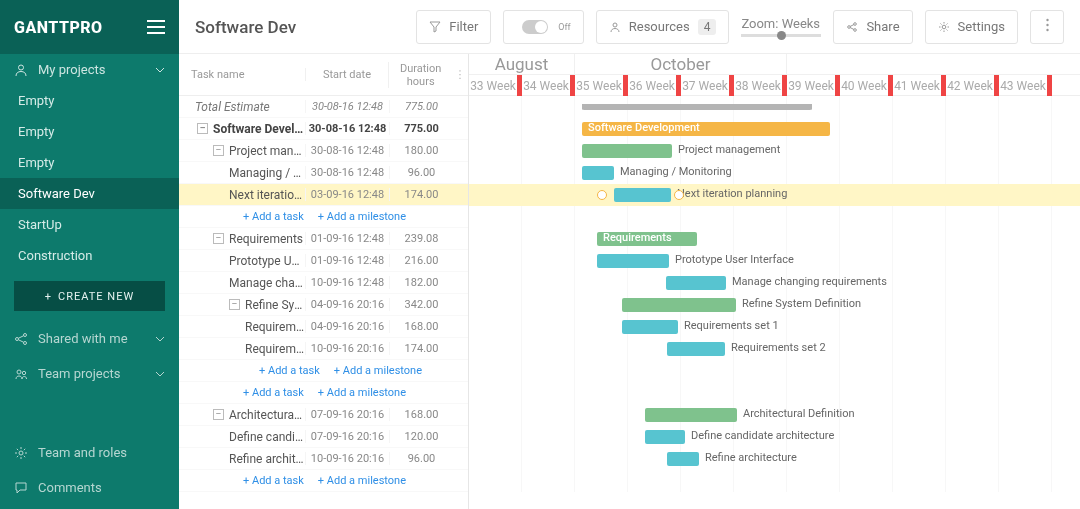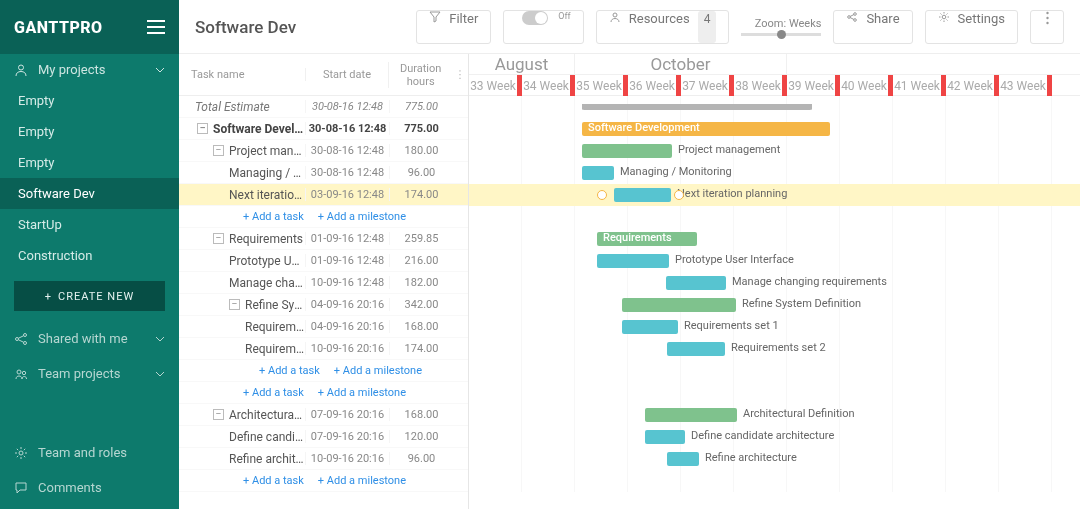--- a/index.html
+++ b/index.html
@@ -20,26 +20,26 @@
 .sb-item { padding: 10px 14px; display: flex; align-items: center; gap: 10px; color: #b6d6d1; cursor: pointer; }
 .sb-item .chev { margin-left: auto; }
 .sb-bottom { margin-top: auto; padding-bottom: 4px; }
 .chev svg, .iconwrap svg { display: block; }
 
 
 .main { flex: 1; display: flex; flex-direction: column; background: #fff; min-width: 0; }
 .topbar { height: 54px; display: flex; align-items: center; padding: 0 16px; gap: 12px; border-bottom: 1px solid #eee; }
 .proj-title { font-size: 17px; color: #555; font-weight: 500; }
 .spacer { flex: 1; }
-.tb-btn { height: 34px; border: 1px solid #e3e3e3; border-radius: 3px; background: #fff; display: flex; gap: 8px; padding: 0 12px; color: #777; cursor: pointer; font-size: 13px; }
+.tb-btn { height: 34px; border: 1px solid #e3e3e3; border-radius: 3px; background: #fff; display: flex; align-items: center; gap: 8px; padding: 0 12px; color: #777; cursor: pointer; font-size: 13px; }
 .tb-btn.icononly { width: 34px; padding: 0; justify-content: center; }
 .toggle { width: 26px; height: 14px; background: #ccc; border-radius: 7px; position: relative; margin-left: 6px; }
 .toggle::after { content: ""; position: absolute; right: 1px; top: 1px; width: 12px; height: 12px; background: #fff; border-radius: 50%; }
 .toggle-lbl { font-size: 9px; color: #999; margin-left: 2px; }
-.zoom-col { display: flex; flex-direction: column; align-items: flex-end; font-size: 11px; color: #888; }
+.zoom-col { display: flex; flex-direction: column; align-items: flex-start; font-size: 13px; color: #888; }
 .zoom-track { width: 80px; height: 3px; background: #ddd; margin-top: 3px; position: relative; }
 .zoom-track::after { content: ""; position: absolute; left: 45%; top: -3px; width: 9px; height: 9px; background: #888; border-radius: 50%; }
 .res-count { background: #eee; border-radius: 3px; padding: 1px 6px; font-size: 12px; }
 
 
 .grid-area { flex: 1; display: flex; min-height: 0; justify-content: center; }
 .leftgrid { width: 290px; border-right: 1px solid #e6e6e6; display: flex; flex-direction: column; font-size: 12px; color: #555; }
 .col-head { display: flex; height: 42px; align-items: center; border-bottom: 1px solid #eee; font-size: 11px; color: #999; }
 .lg-task { width: 126px; padding-left: 12px; }
 .lg-date { width: 84px; text-align: center; border-left: 1px solid #f0f0f0; }
@@ -287,21 +287,21 @@
               <span class="ind3" style="display: inline-block;"></span>
               <span class="addlink">+ Add a task</span>
               <span class="addlink">+ Add a milestone</span>
             </div>
             <div class="lg-row">
               <div class="tname ind2">
                 <span class="exp-box">–</span>
                 <span style="overflow: hidden; text-overflow: ellipsis;">Requirements</span>
               </div>
               <div class="sdate">01-09-16 12:48</div>
-              <div class="dur">259.85</div>
+              <div class="dur">239.08</div>
             </div>
             <div class="lg-row">
               <div class="tname ind3">
                 <span style="overflow: hidden; text-overflow: ellipsis;">Prototype User Interface</span>
               </div>
               <div class="sdate">01-09-16 12:48</div>
               <div class="dur">216.00</div>
             </div>
             <div class="lg-row">
               <div class="tname ind3">

